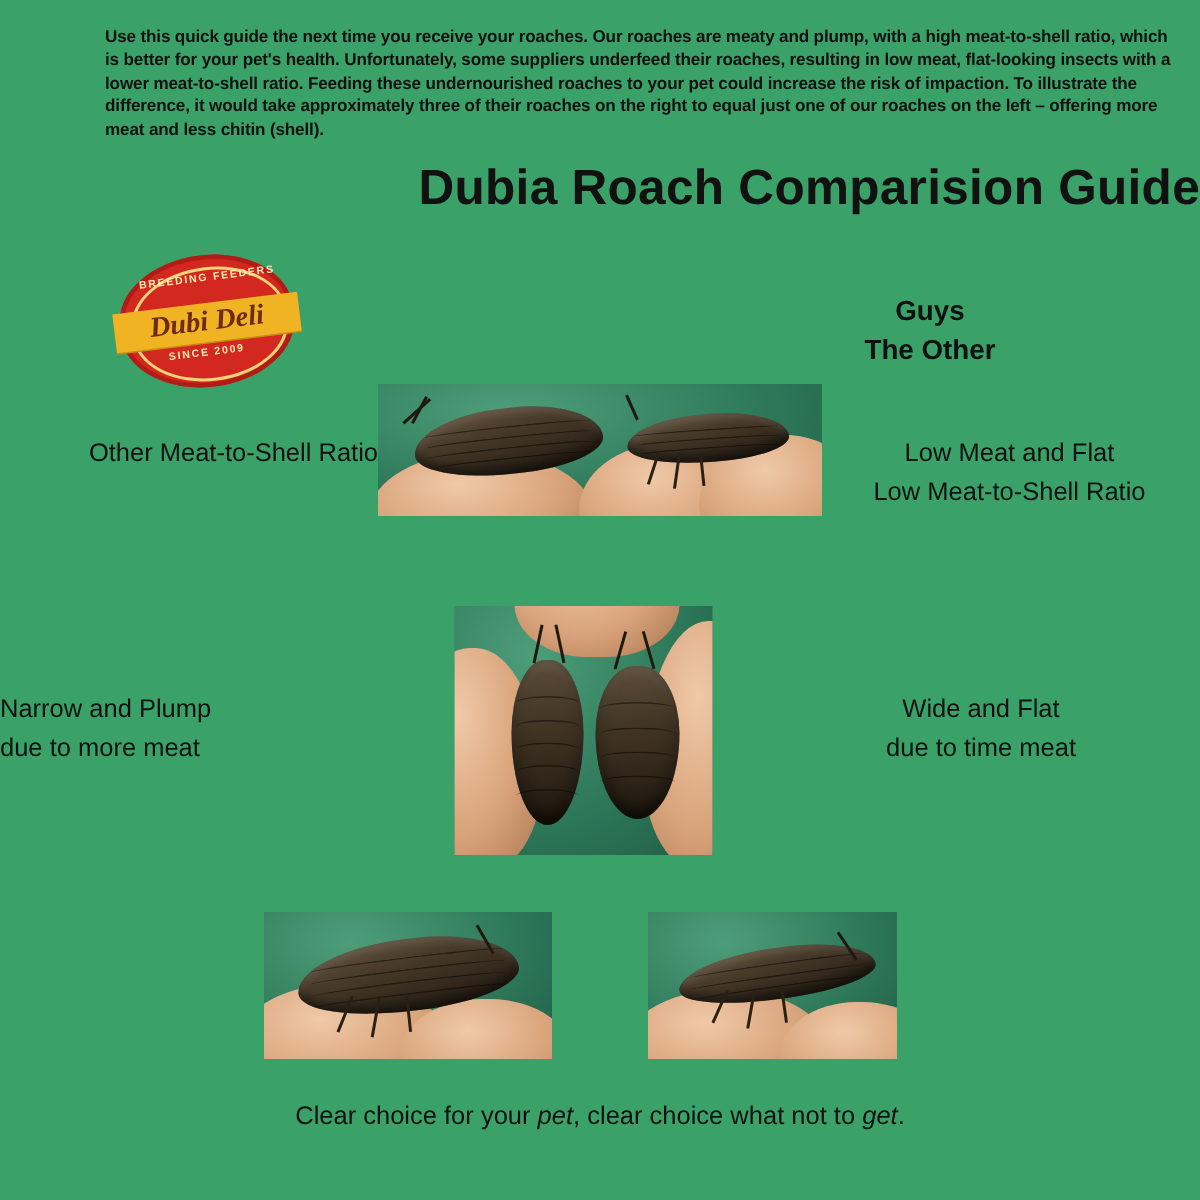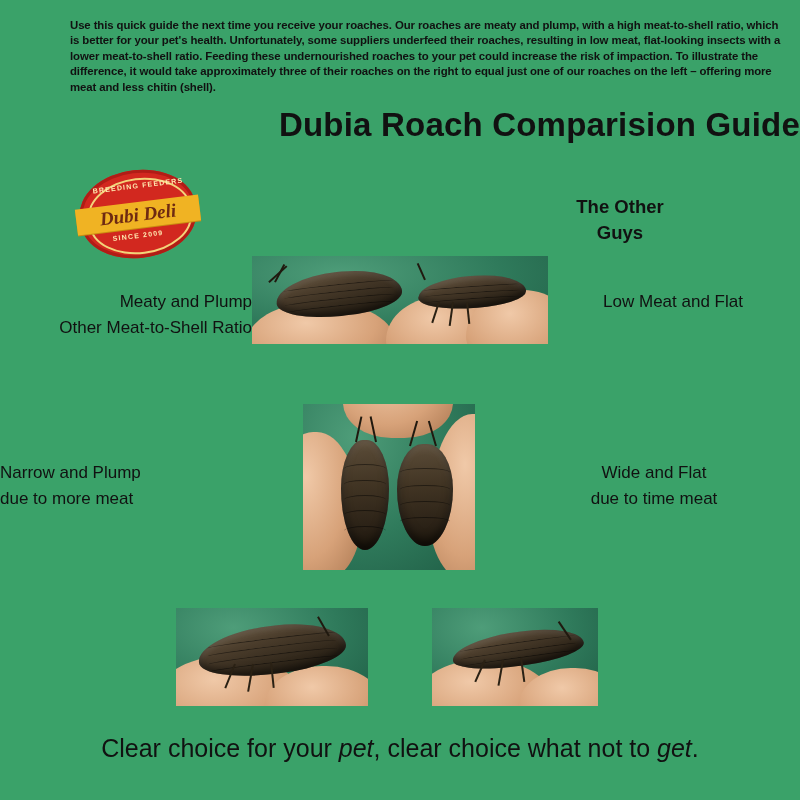--- a/index.html
+++ b/index.html
@@ -149,21 +149,21 @@
   .lbl-1-right { left: 548px; top: 289px; width: 250px; }
   .lbl-2-left  { left: 0px;   top: 460px; width: 288px; text-align: left; }
   .lbl-2-right { left: 524px; top: 460px; width: 260px; }
 
   .caption {
     position: absolute;
     left: 0;
     top: 734px;
     width: 800px;
     text-align: center;
-    font-size: 25px;
+    font-size: 17px;
     color: #111111;
   }
   .caption em { font-style: italic; }
 
   
   .photo {
     position: absolute;
     overflow: hidden;
     background: #3f7d63;
   }
@@ -231,30 +231,30 @@
   <div class="logo">
     <div class="badge"></div>
     <div class="inner"></div>
     <div class="top-text">BREEDING FEEDERS</div>
     <div class="ribbon"></div>
     <div class="brand">Dubi Deli</div>
     <div class="bottom-text">SINCE 2009</div>
   </div>
 
   <div class="other-guys">
+    <div>Guys</div>
     <div>The Other</div>
-    <div>Guys</div>
   </div>
 
   <div class="label left lbl-1-left">
-    <div>Meaty and Plump</div>
     <div>Other Meat-to-Shell Ratio</div>
   </div>
   <div class="label right lbl-1-right">
     <div>Low Meat and Flat</div>
+    <div>Low Meat-to-Shell Ratio</div>
   </div>
 
   <div class="label lbl-2-left">
     <div>Narrow and Plump</div>
     <div>due to more meat</div>
   </div>
   <div class="label right lbl-2-right">
     <div>Wide and Flat</div>
     <div>due to time meat</div>
   </div>

